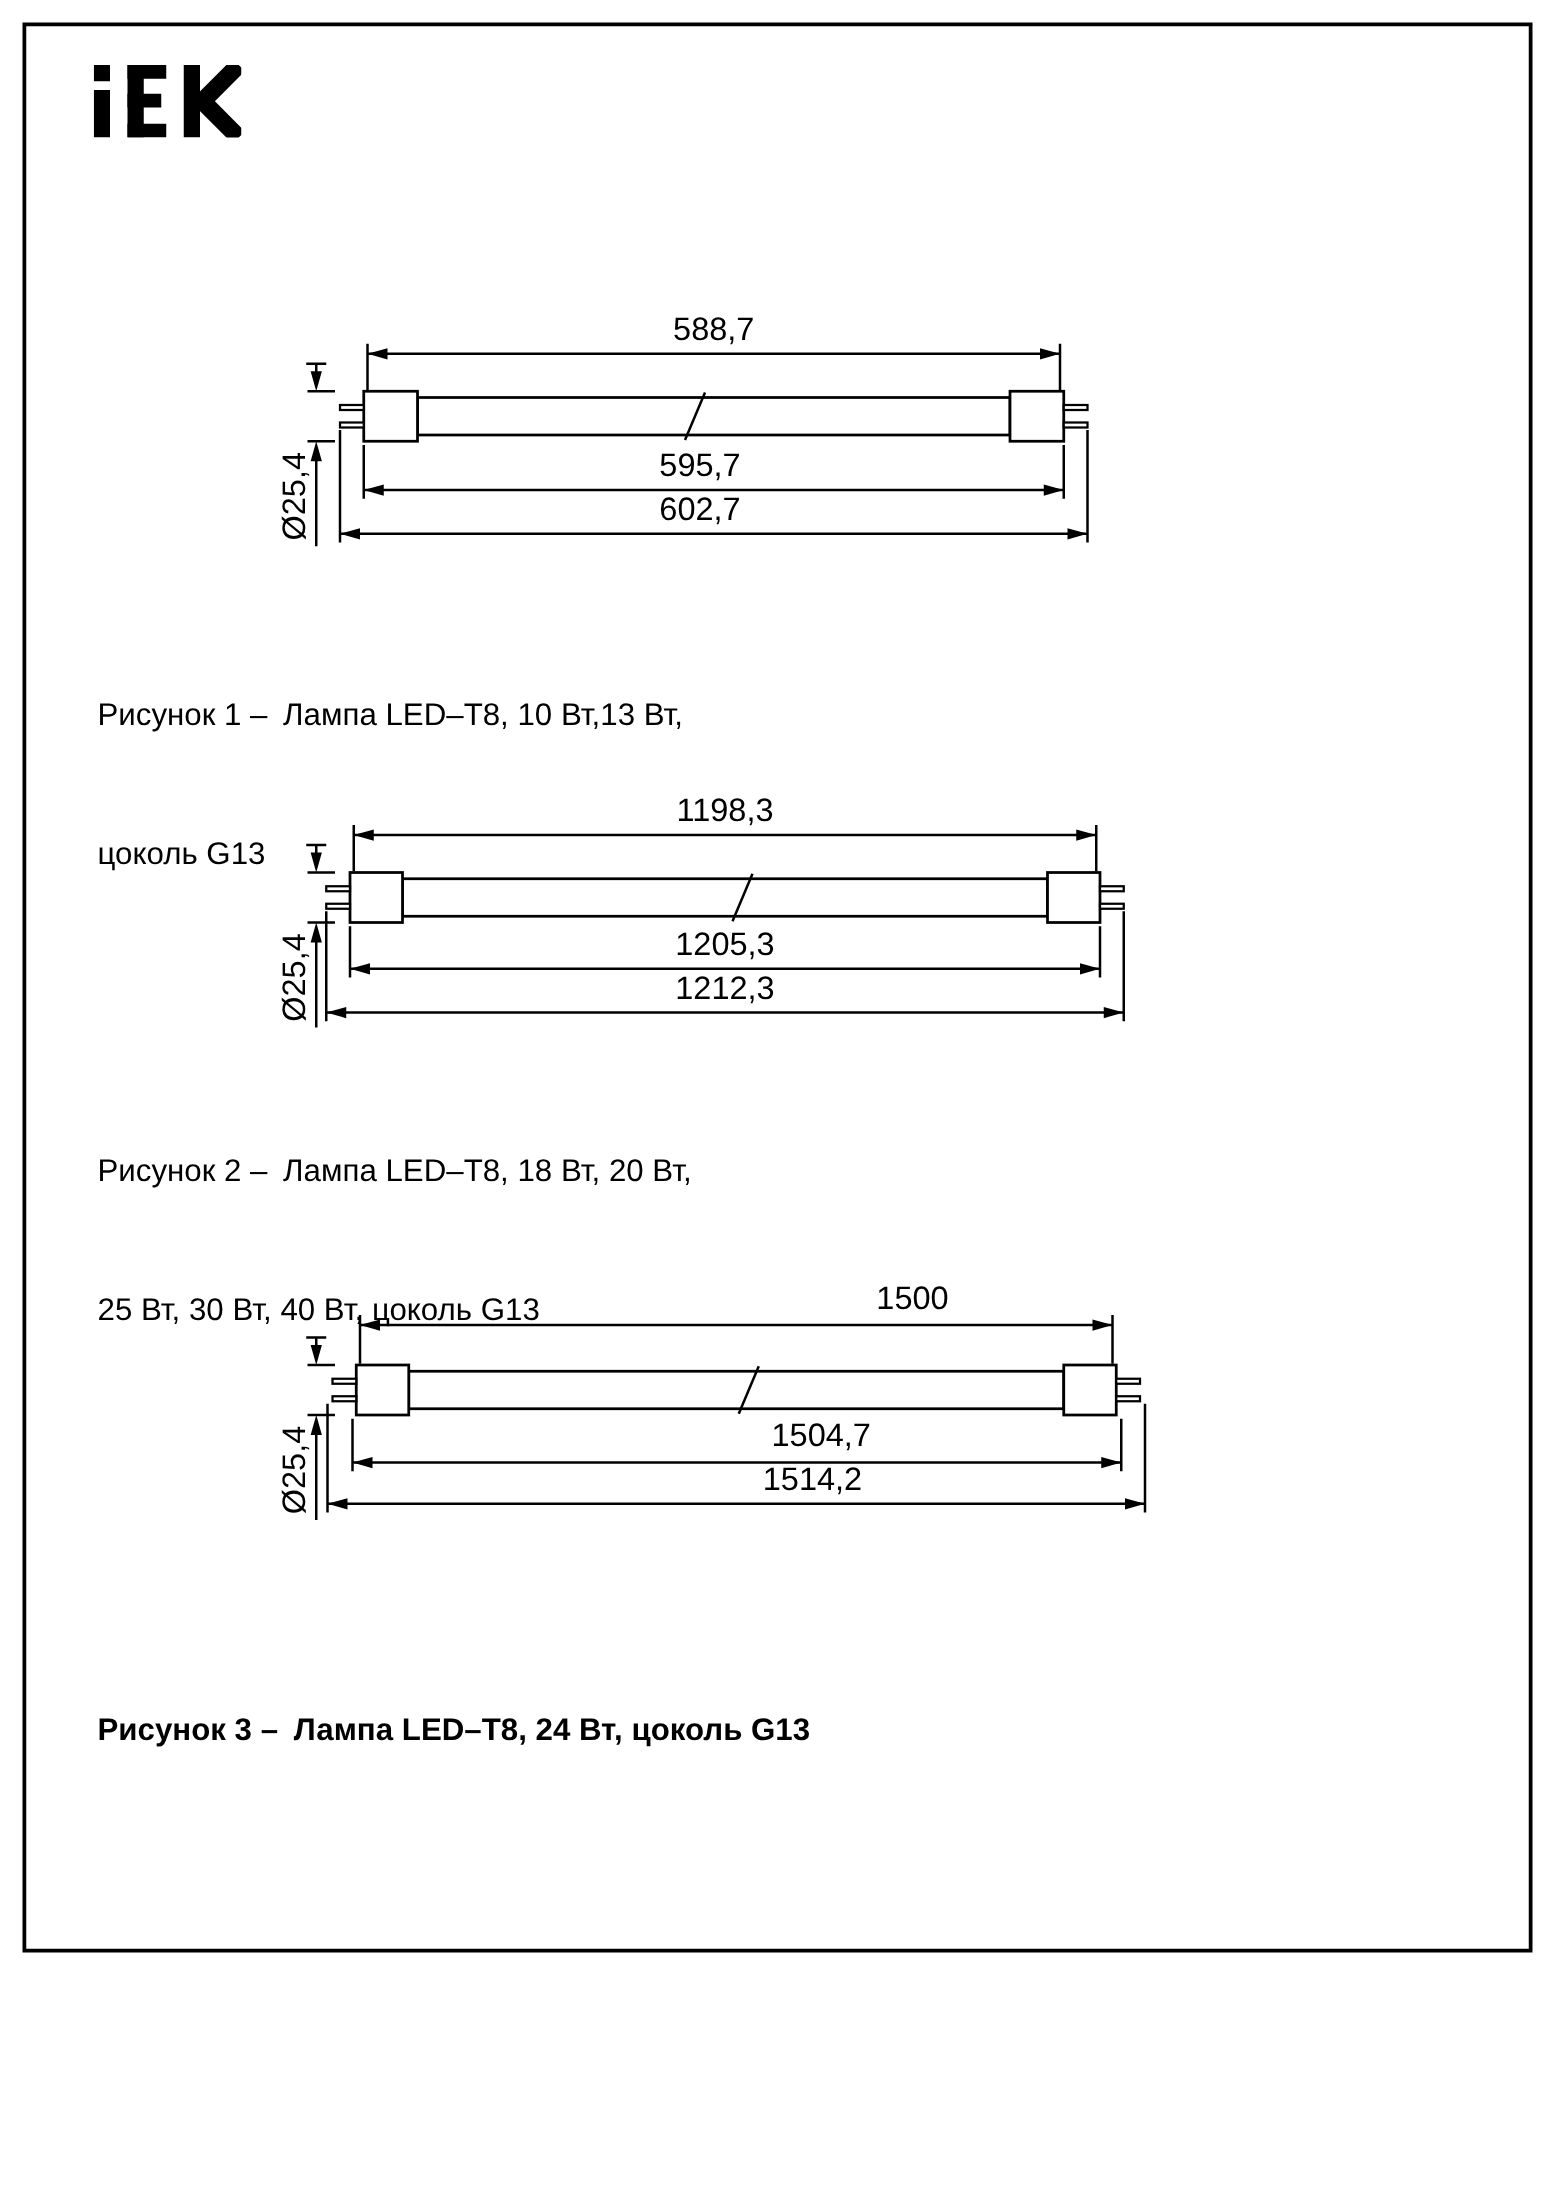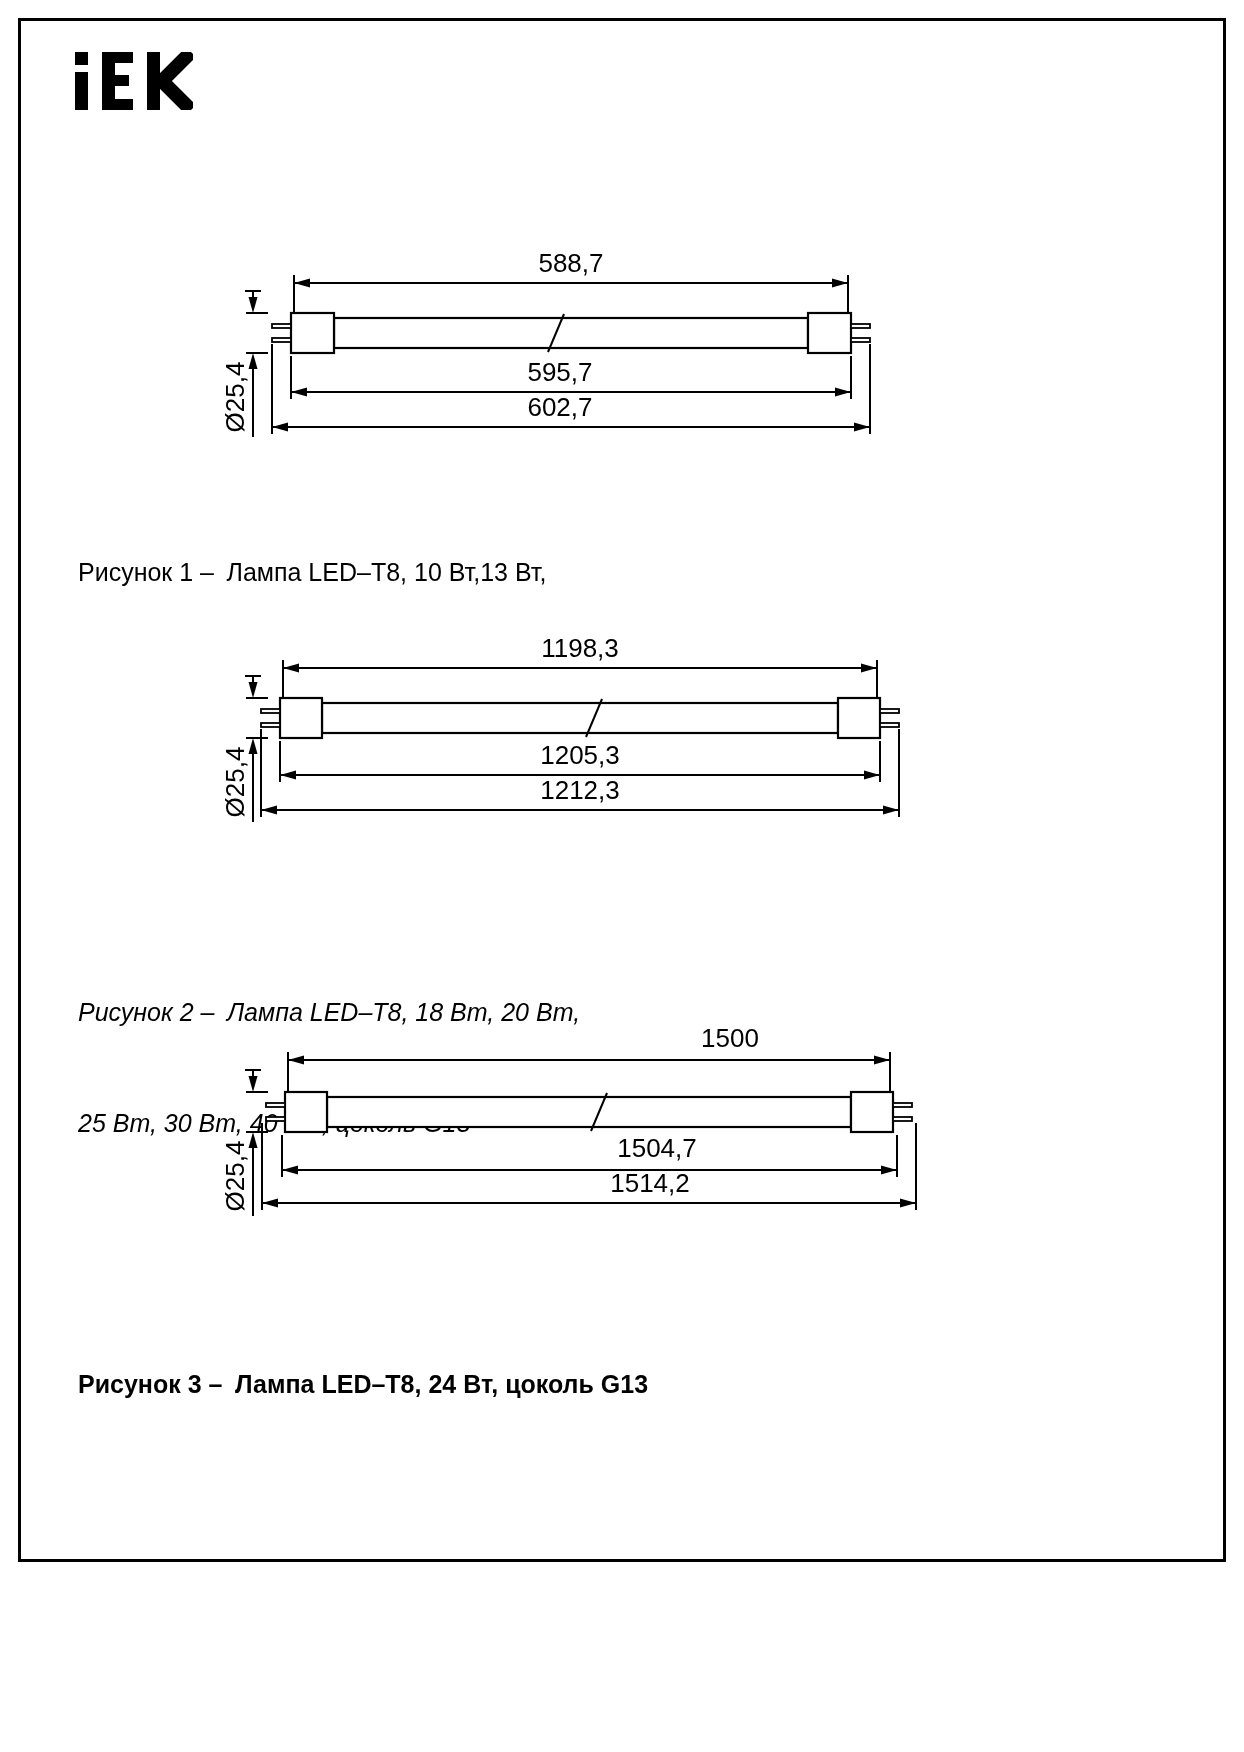--- a/index.html
+++ b/index.html
@@ -20,21 +20,21 @@
   svg.fig{position:absolute;left:0;width:1244px;}
   #fig1{top:250px;height:200px;}
   #fig2{top:630px;height:220px;}
   #fig3{top:1025px;height:200px;}
   .caption{
     position:absolute;left:78px;
     font-size:25px;line-height:37px;
     white-space:pre-wrap;
   }
   #cap1{top:480px;}
-  #cap2{top:920px;font-style:italic;}
+  #cap2{top:845px;}
   #cap3{top:1292px;font-weight:bold;}
   .dimtext{
     font-family:"Liberation Sans",sans-serif;
     font-size:26px;fill:#000;
   }
   .thin{stroke:#000;stroke-width:2;fill:none;}
   .lamp{stroke:#000;stroke-width:2.2;fill:#fff;}
   .pin{stroke:#000;stroke-width:1.8;fill:#fff;}
   .arr{fill:#000;stroke:none;}
 </style>
@@ -90,20 +90,21 @@
     <g>
       <path class="thin" d="M245 291 H261 M253 291 V299 M253 367 V437 M246 313 H268 M246 353 H268"></path>
       <polygon class="arr" points="253,313 248.5,297 257.5,297"></polygon>
       <polygon class="arr" points="253,353 248.5,369 257.5,369"></polygon>
       <text class="dimtext" x="244" y="397" text-anchor="middle" transform="rotate(-90 244 397)">Ø25,4</text>
     </g>
   </svg>
 
   <div id="cap1" class="caption">
     <div>Рисунок 1 – Лампа LED–T8, 10 Вт,13 Вт,</div>
+    <div>цоколь G13</div>
   </div>
 
   <svg id="fig2" class="fig" viewBox="0 630 1244 220">
     <g>
       <text class="dimtext" x="580" y="657" text-anchor="middle">1198,3</text>
       <path class="thin" d="M283 668 H877 M283 660 V697 M877 660 V697"></path>
       <polygon class="arr" points="283,668 299,663.5 299,672.5"></polygon>
       <polygon class="arr" points="877,668 861,663.5 861,672.5"></polygon>
     </g>
     <g>

